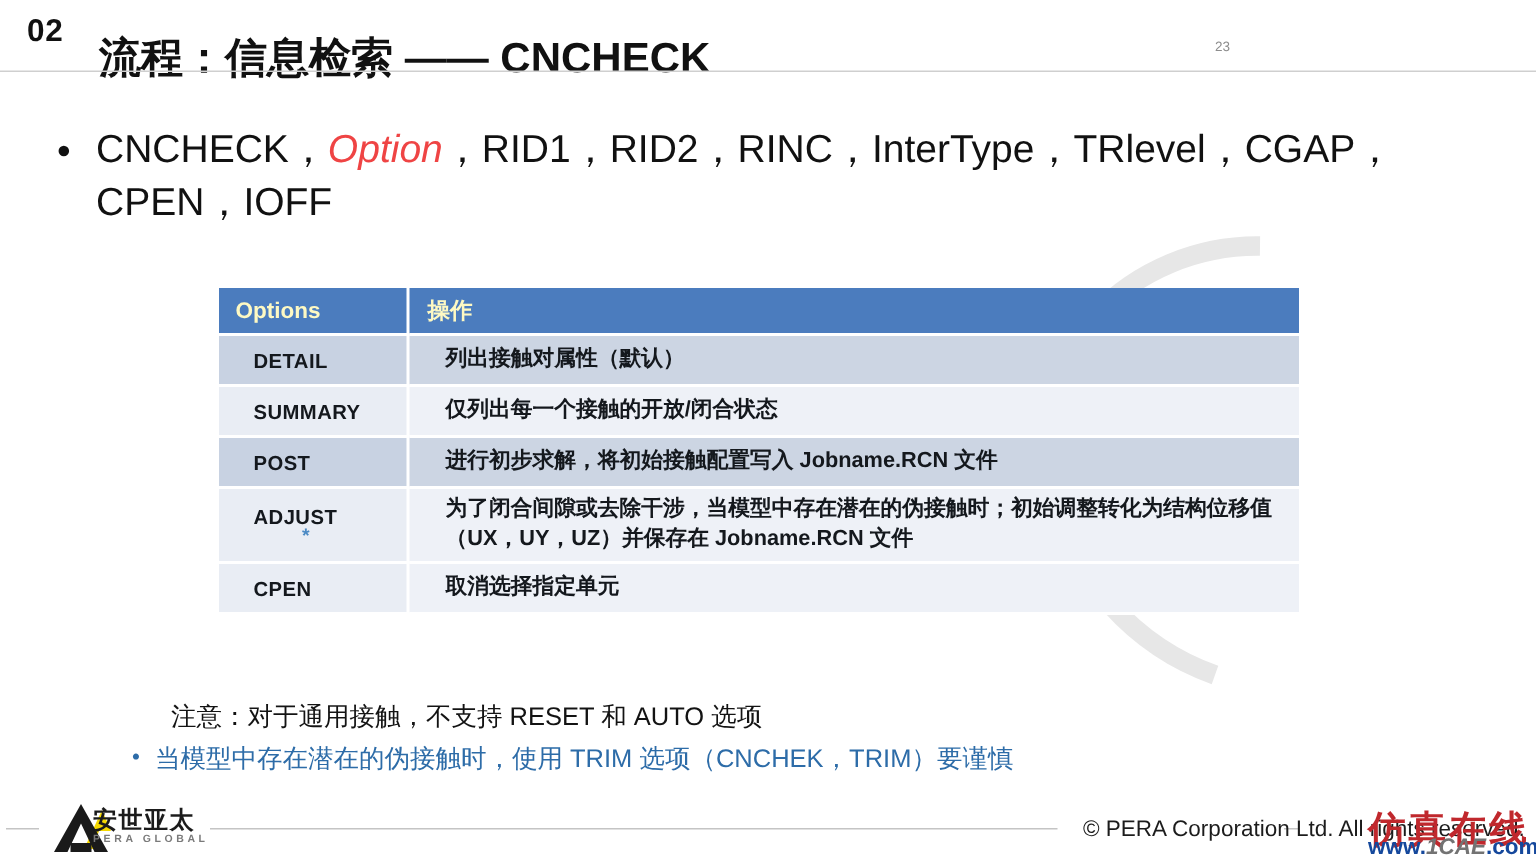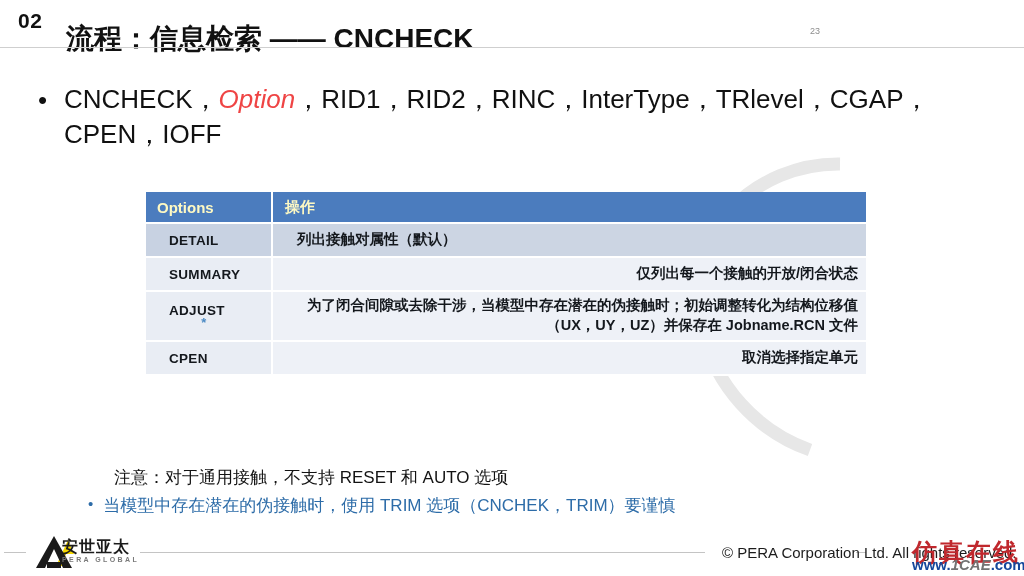--- a/index.html
+++ b/index.html
@@ -162,21 +162,21 @@
   .opt-table td.v {
     padding-left: 24px;
     padding-right: 8px;
     border-bottom: 2px solid #ffffff;
     font-size: 14.5px;
     line-height: 1.35;
   }
   .row-a td.k { background: #c8d2e2; }
   .row-a td.v { background: #ccd5e3; }
   .row-b td.k { background: #e9edf4; }
-  .row-b td.v { background: #eef1f7; text-align: right; }
+  .row-b td.v { background: #eef1f7; }
   .row-tall td { height: 48px; }
   .row-tall td.k { text-align: left; }
   .asterisk {
     display: block;
     color: #4b8ac4;
     font-size: 13px;
     font-weight: bold;
     text-align: center;
     margin-top: -2px;
     margin-right: 32px;
@@ -336,20 +336,24 @@
     </thead>
     <tbody id="table-body">
         <tr class="row-a">
           <td class="k"><span>DETAIL</span></td>
           <td class="v">列出接触对属性（默认）</td>
         </tr>
         <tr class="row-b">
           <td class="k"><span>SUMMARY</span></td>
           <td class="v">仅列出每一个接触的开放/闭合状态</td>
         </tr>
+        <tr class="row-a">
+          <td class="k"><span>POST</span></td>
+          <td class="v">进行初步求解，将初始接触配置写入 Jobname.RCN 文件</td>
+        </tr>
         <tr class="row-b row-tall">
           <td class="k"><span>ADJUST</span><span class="asterisk">*</span></td>
           <td class="v">为了闭合间隙或去除干涉，当模型中存在潜在的伪接触时；初始调整转化为结构位移值（UX，UY，UZ）并保存在 Jobname.RCN 文件</td>
         </tr>
         <tr class="row-b">
           <td class="k"><span>CPEN</span></td>
           <td class="v">取消选择指定单元</td>
         </tr>
       </tbody>
   </table>

